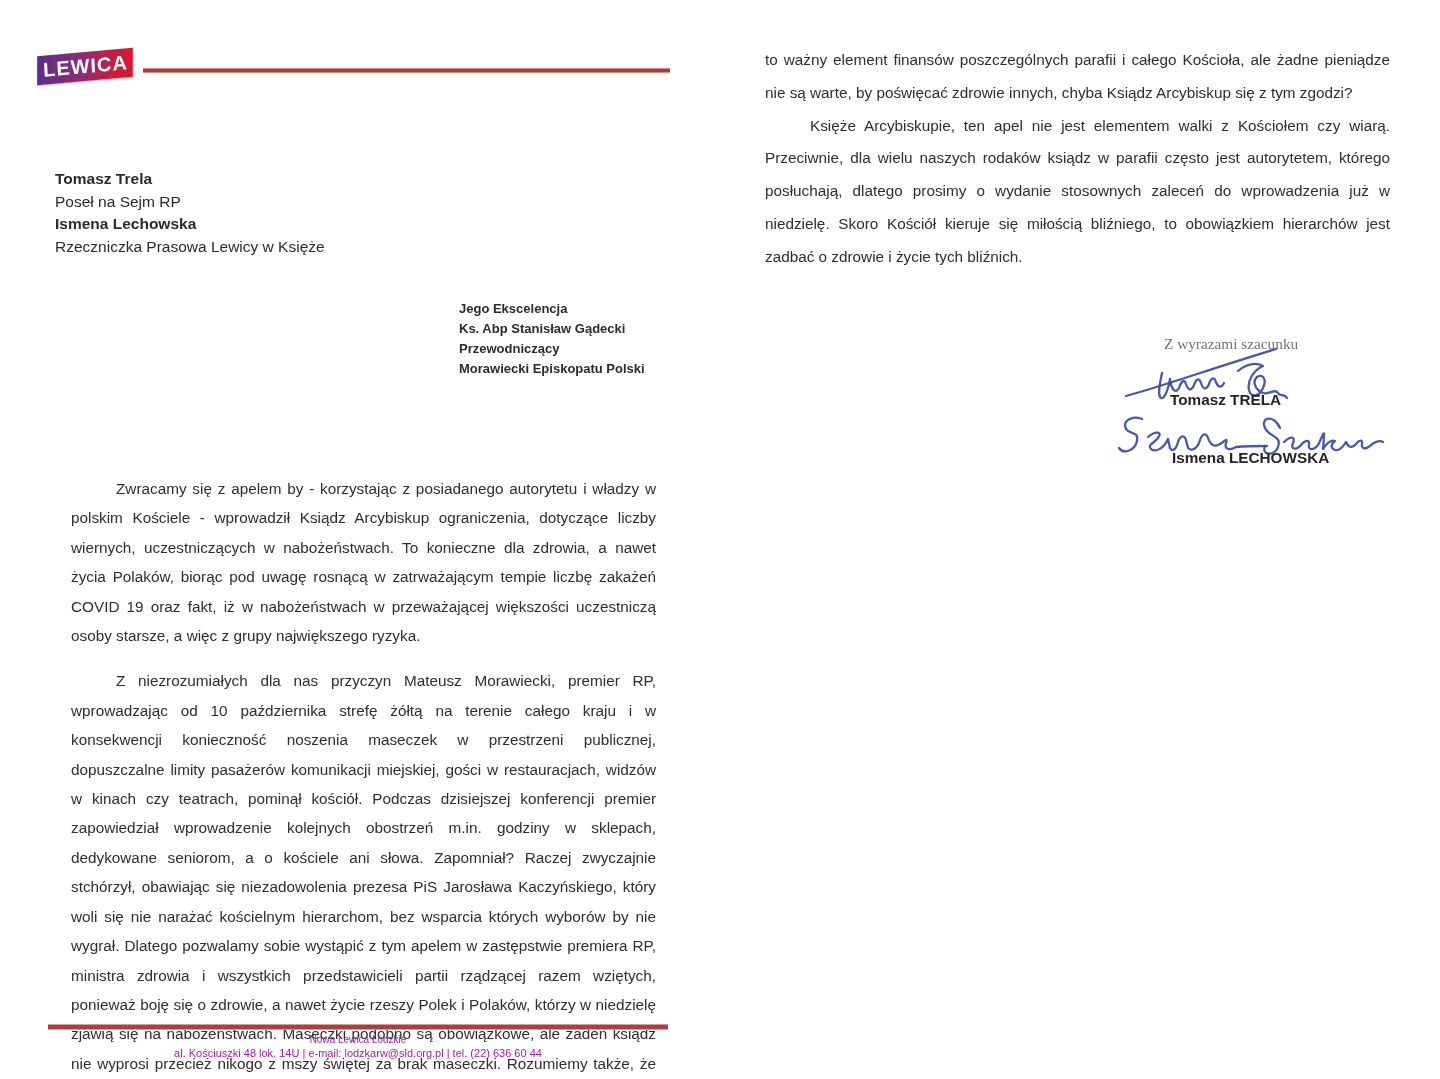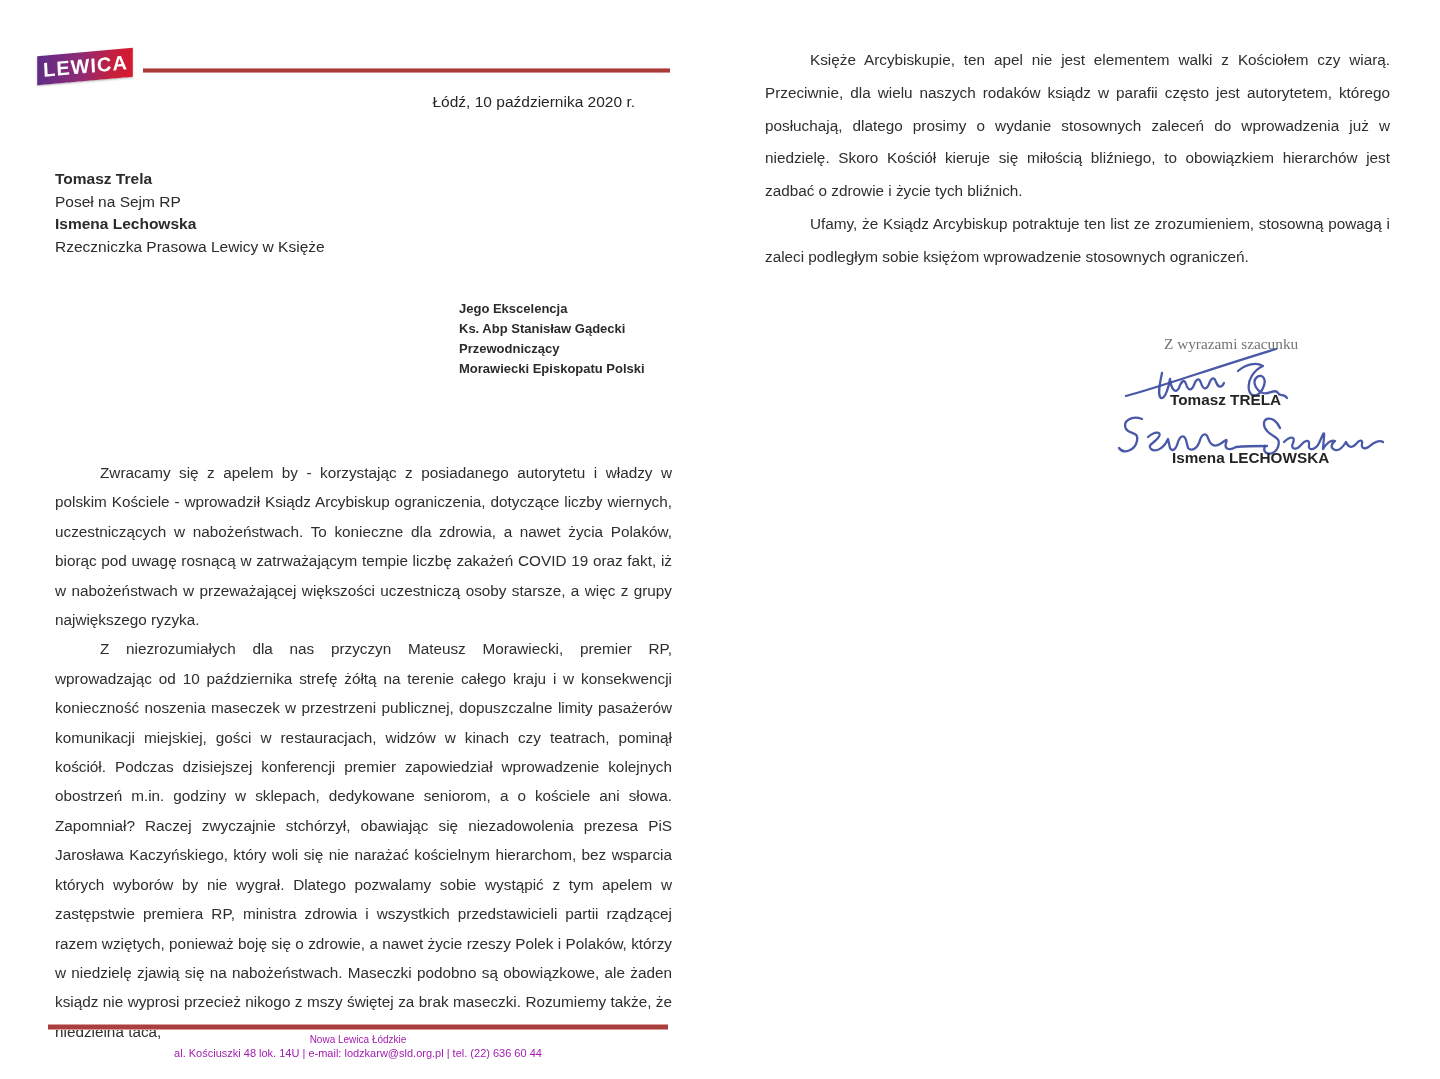--- a/index.html
+++ b/index.html
@@ -27,21 +27,21 @@
     position:absolute;left:55px;top:93px;width:580px;text-align:right;
     font-size:15.5px;color:#262626;
   }
   .sender-block{position:absolute;left:55px;top:168px;font-size:15.5px;line-height:22.5px;}
   .sender-block .b{font-weight:bold;}
   .recipient-block{position:absolute;left:459px;top:299px;font-size:13px;font-weight:bold;line-height:20px;}
   .body-left{
     position:absolute;left:55px;top:458px;width:617px;
     font-size:15.3px;line-height:29.4px;text-align:justify;color:#2e2e2e;
   }
-  .body-left p{margin:0;text-indent:45px;}
+  .body-left p{margin:16px;text-indent:45px;}
   .footer-rule{
     position:absolute;left:48px;top:1024px;width:620px;height:4px;
     background:#a84040;border-top:1px solid #d99; border-bottom:1px solid #d99;
   }
   .footer-text{
     position:absolute;left:48px;top:1033px;width:620px;text-align:center;
     color:#a21caf;
   }
   .footer-text .f1{font-size:10px;line-height:13px;}
   .footer-text .f2{font-size:11px;line-height:15px;}
@@ -62,21 +62,20 @@
 </head>
 <body>
 
 <div class="canvas">
 
   <div class="logo-badge">
     <span>LEWICA</span>
   </div>
   <div class="header-rule"></div>
 
-  <div class="date-line">Łódź, 10 października 2020 r.</div>
 
   <div class="sender-block">
     <div class="b">Tomasz Trela</div>
     <div>Poseł na Sejm RP</div>
     <div class="b">Ismena Lechowska</div>
     <div>Rzeczniczka Prasowa Lewicy w Księże</div>
   </div>
 
   <div class="recipient-block">
     <div>Jego Ekscelencja</div>
@@ -90,22 +89,22 @@
     <p>Z niezrozumiałych dla nas przyczyn Mateusz Morawiecki, premier RP, wprowadzając od 10 października strefę żółtą na terenie całego kraju i w konsekwencji konieczność noszenia maseczek w przestrzeni publicznej, dopuszczalne limity pasażerów komunikacji miejskiej, gości w restauracjach, widzów w kinach czy teatrach, pominął kościół. Podczas dzisiejszej konferencji premier zapowiedział wprowadzenie kolejnych obostrzeń m.in. godziny w sklepach, dedykowane seniorom, a o kościele ani słowa. Zapomniał? Raczej zwyczajnie stchórzył, obawiając się niezadowolenia prezesa PiS Jarosława Kaczyńskiego, który woli się nie narażać kościelnym hierarchom, bez wsparcia których wyborów by nie wygrał. Dlatego pozwalamy sobie wystąpić z tym apelem w zastępstwie premiera RP, ministra zdrowia i wszystkich przedstawicieli partii rządzącej razem wziętych, ponieważ boję się o zdrowie, a nawet życie rzeszy Polek i Polaków, którzy w niedzielę zjawią się na nabożeństwach. Maseczki podobno są obowiązkowe, ale żaden ksiądz nie wyprosi przecież nikogo z mszy świętej za brak maseczki. Rozumiemy także, że niedzielna taca,</p>
   </div>
 
   <div class="footer-rule"></div>
   <div class="footer-text">
     <div class="f1">Nowa Lewica Łódzkie</div>
     <div class="f2">al. Kościuszki 48 lok. 14U | e-mail: lodzkarw@sld.org.pl | tel. (22) 636 60 44</div>
   </div>
 
   <div class="body-right">
+    <p>to ważny element finansów poszczególnych parafii i całego Kościoła, ale żadne pieniądze nie są warte, by poświęcać zdrowie innych, chyba Ksiądz Arcybiskup się z tym zgodzi?</p>
     <p class="ind">Księże Arcybiskupie, ten apel nie jest elementem walki z Kościołem czy wiarą. Przeciwnie, dla wielu naszych rodaków ksiądz w parafii często jest autorytetem, którego posłuchają, dlatego prosimy o wydanie stosownych zaleceń do wprowadzenia już w niedzielę. Skoro Kościół kieruje się miłością bliźniego, to obowiązkiem hierarchów jest zadbać o zdrowie i życie tych bliźnich.</p>
-    <p class="ind">Ufamy, że Ksiądz Arcybiskup potraktuje ten list ze zrozumieniem, stosowną powagą i zaleci podległym sobie księżom wprowadzenie stosownych ograniczeń.</p>
   </div>
 
   <div class="closing-line">Z wyrazami szacunku</div>
 
   <svg class="sig-svg" style="left:1118px;top:340px;" width="185" height="70" viewBox="0 0 185 70">
     <path d="M8,56 C42,47 95,28 158,9"></path>
     <path d="M44,33 C42,43 39,55 43,58 C47,60 51,46 52,39 C53,48 57,55 61,48 C63,42 66,38 68,44 C70,50 73,52 76,45 C78,39 81,37 83,43 C85,49 88,51 91,44 C93,38 96,36 98,42 C100,47 103,49 106,43"></path>
     <path d="M120,31 C128,24 138,22 145,26 C136,30 129,40 131,50 C133,58 141,57 145,48 C149,40 145,33 139,37 C134,41 137,50 145,53 C151,55 157,48 160,53 C162,57 166,53 169,58"></path>
   </svg>
   <div class="sig-name n1">Tomasz TRELA</div>

